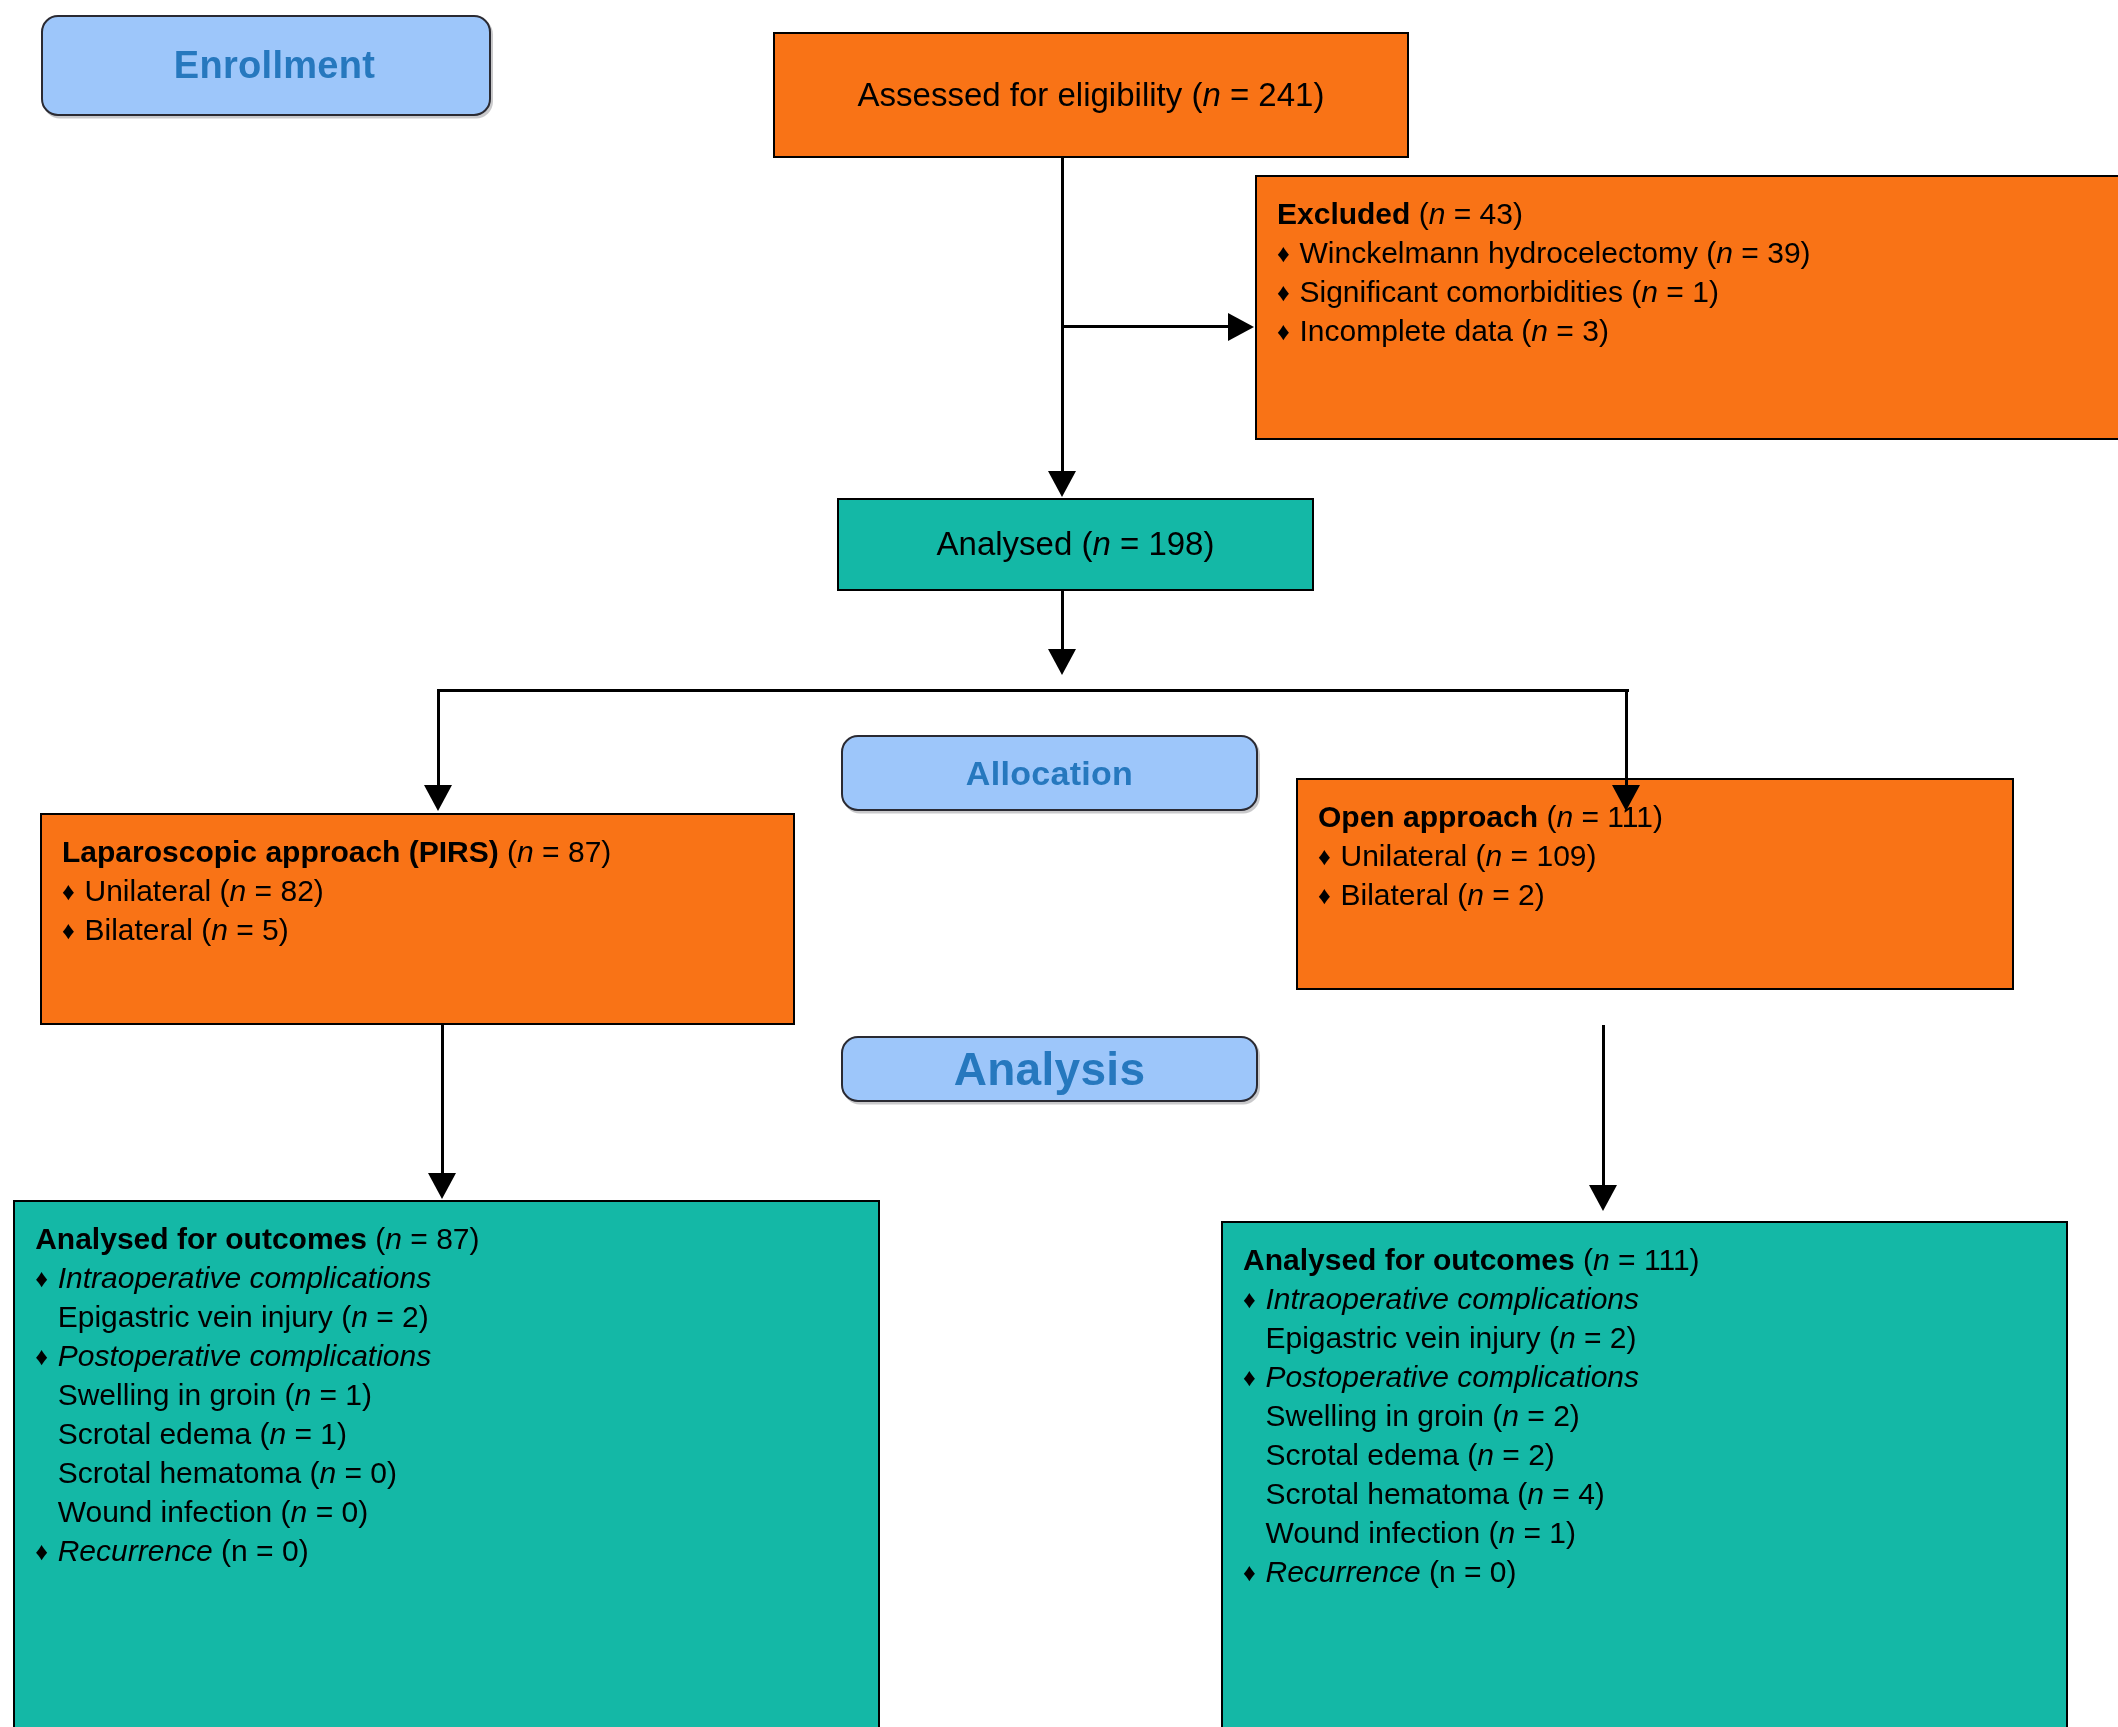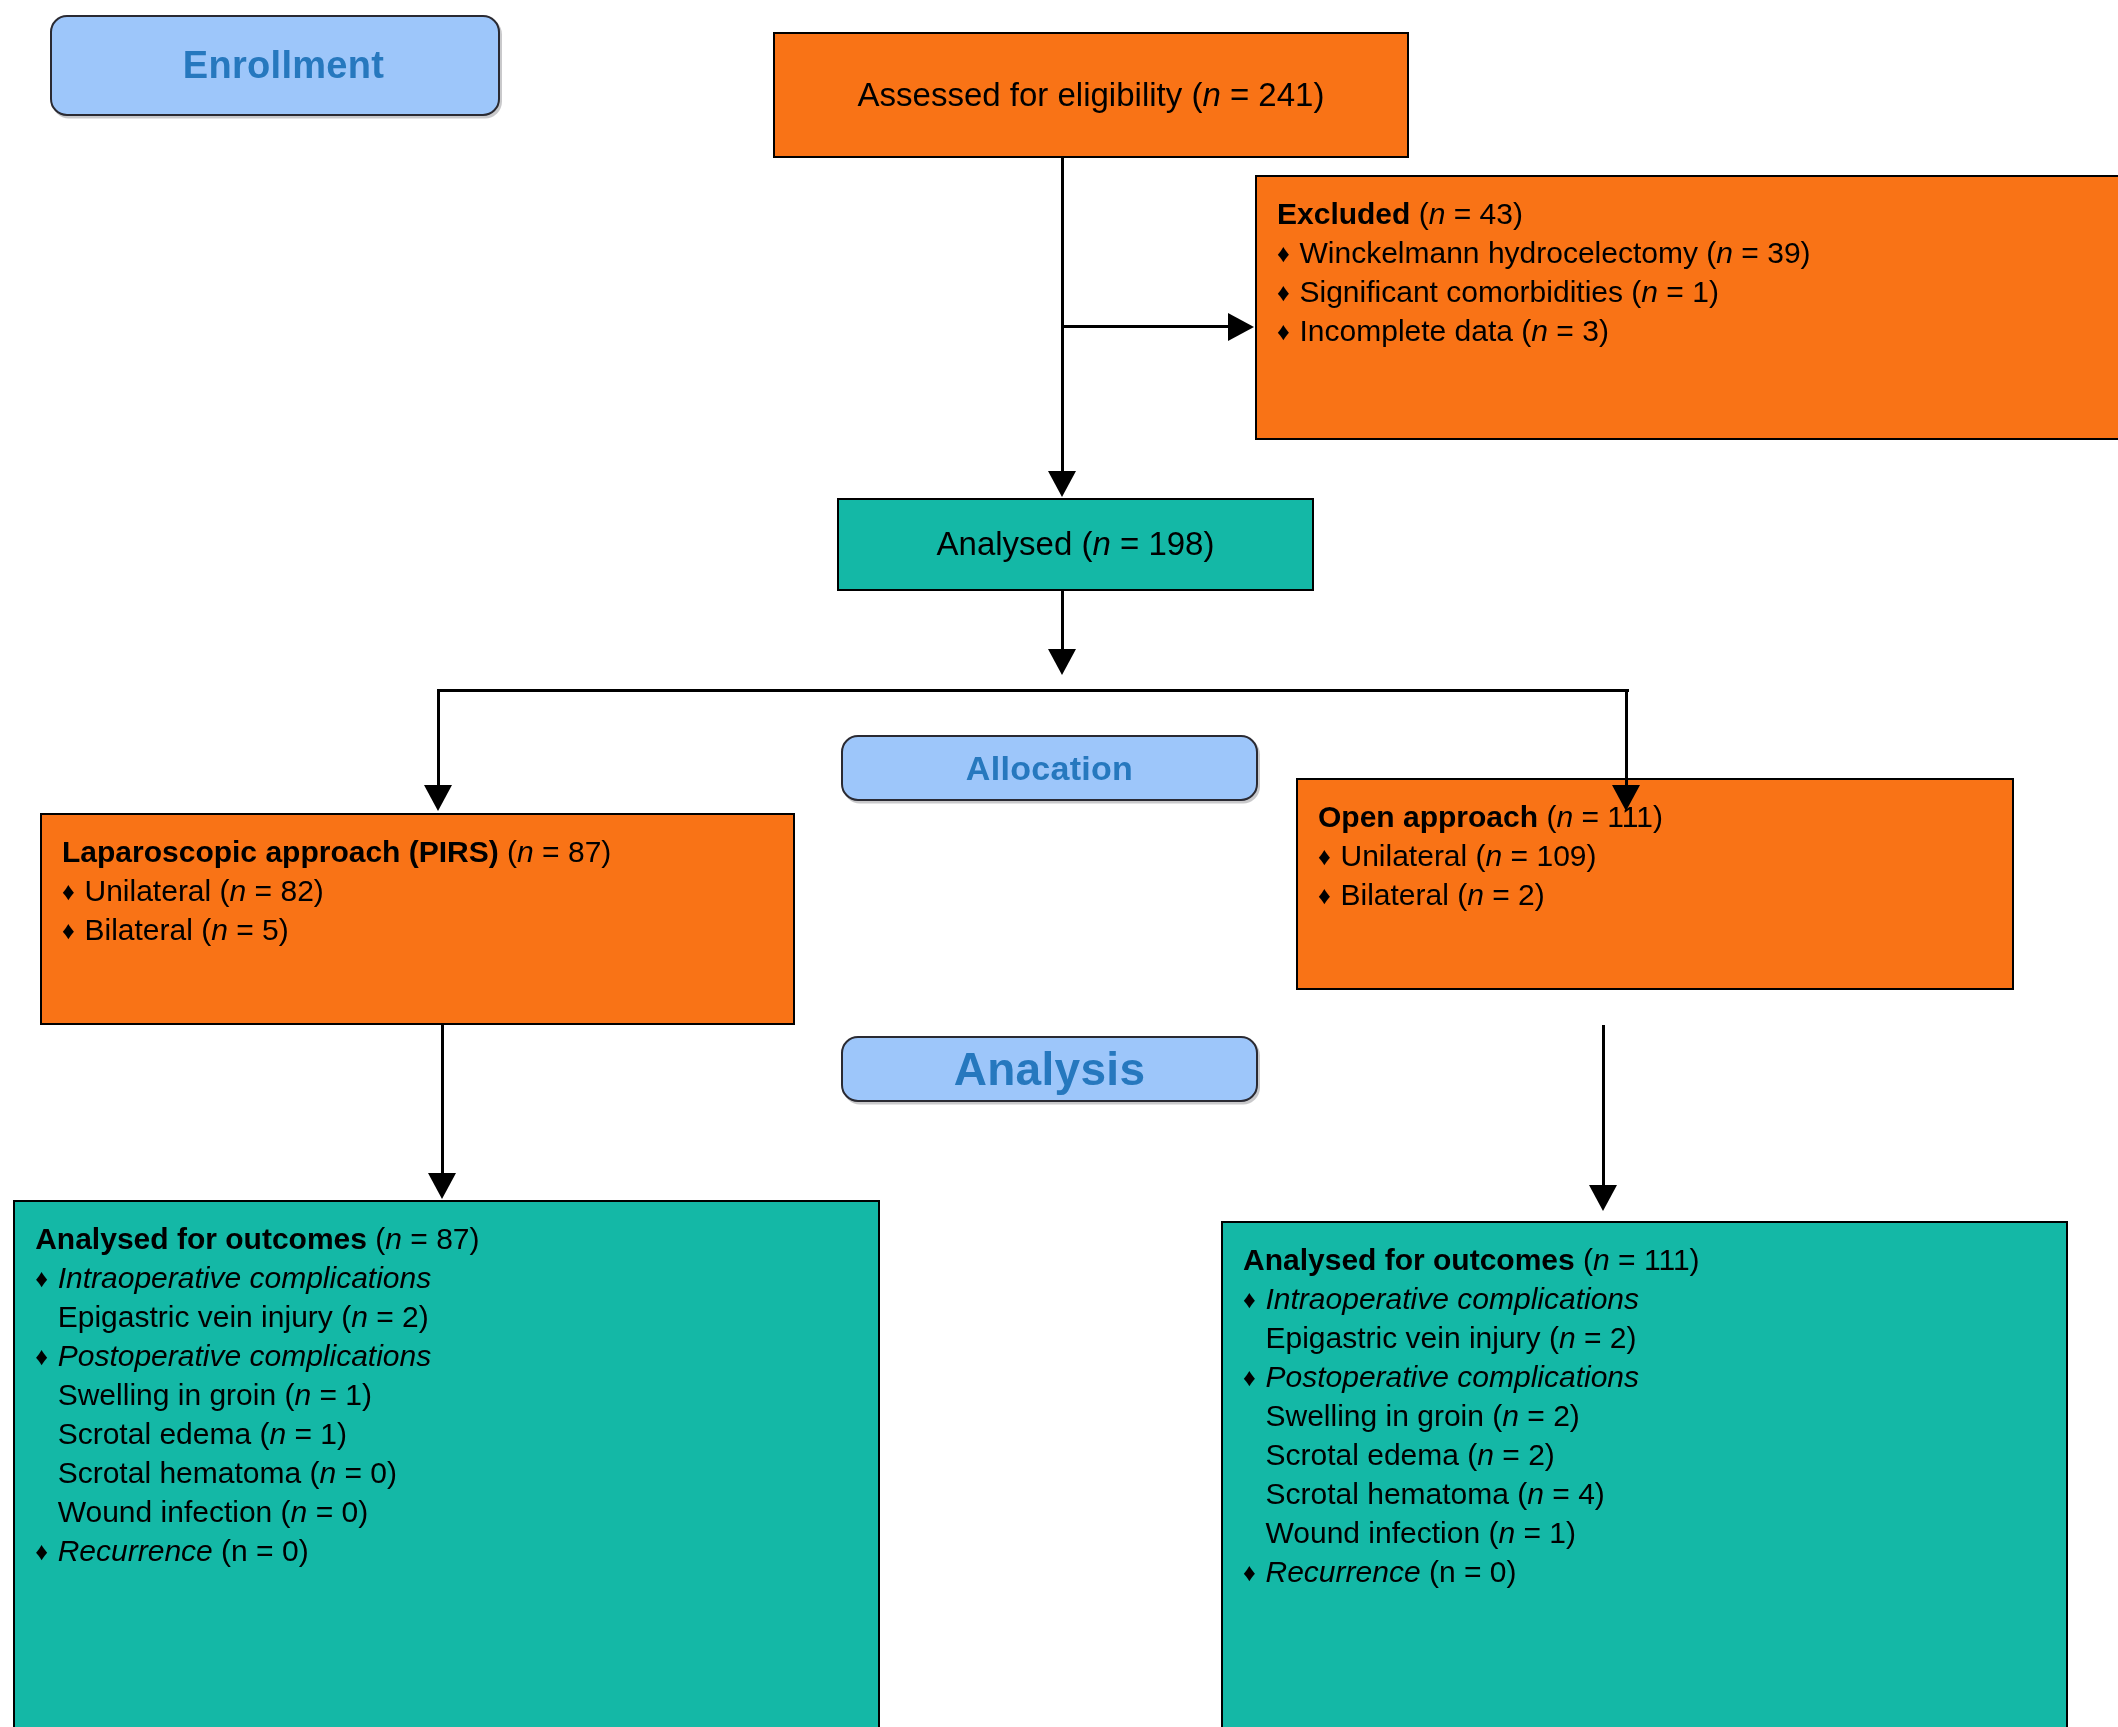--- a/index.html
+++ b/index.html
@@ -104,21 +104,21 @@
     border-top: 14px solid transparent;
     border-bottom: 14px solid transparent;
     border-left: 26.5px solid #000000;
   }
 </style>
 </head>
 <body>
 
 <div id="stage">
 
-  <div class="node stage-pill" style="left:50px; top:14.6px; width:450px; height:101px; font-size:38px;padding-left:17px;">
+  <div class="node stage-pill" style="left:41px; top:14.6px; width:450px; height:101px; font-size:38px;padding-left:17px;">
     <span>Enrollment</span>
   </div>
 
   <div class="node flow-box" style="left:773px; top:32px; width:636px; height:126px;">
     <div class="center-line">
       <div class="txt-big"><span>Assessed for eligibility (</span><span class="ital">n</span><span> = </span><span>241</span><span>)</span></div>
     </div>
   </div>
 
   <div class="node flow-box" style="left:1255px; top:175px; width:867px; height:265px;">
@@ -141,21 +141,21 @@
       </div>
     </div>
   </div>
 
   <div class="node flow-box gray" style="left:837px; top:498px; width:477px; height:93px;">
     <div class="center-line">
       <div class="txt-big"><span>Analysed (</span><span class="ital">n</span><span> = </span><span>198</span><span>)</span></div>
     </div>
   </div>
 
-  <div class="node stage-pill" style="left:841px; top:735px; width:417px; height:66px; font-size:34px;">
+  <div class="node stage-pill" style="left:841px; top:735px; width:417px; height:76px; font-size:34px;">
     <span>Allocation</span>
   </div>
 
   <div class="node flow-box" style="left:40px; top:813px; width:755px; height:212px;">
     <div class="box-pad">
       <div class="txt"><span class="bold">Laparoscopic approach (PIRS)</span><span> (</span><span class="ital">n</span><span> = </span><span>87</span><span>)</span></div>
 
       <div class="bullet-row txt">
         <span class="bullet-glyph">♦</span>
         <span><span>Unilateral</span><span> (</span><span class="ital">n</span><span> = </span><span>82</span><span>)</span></span>

